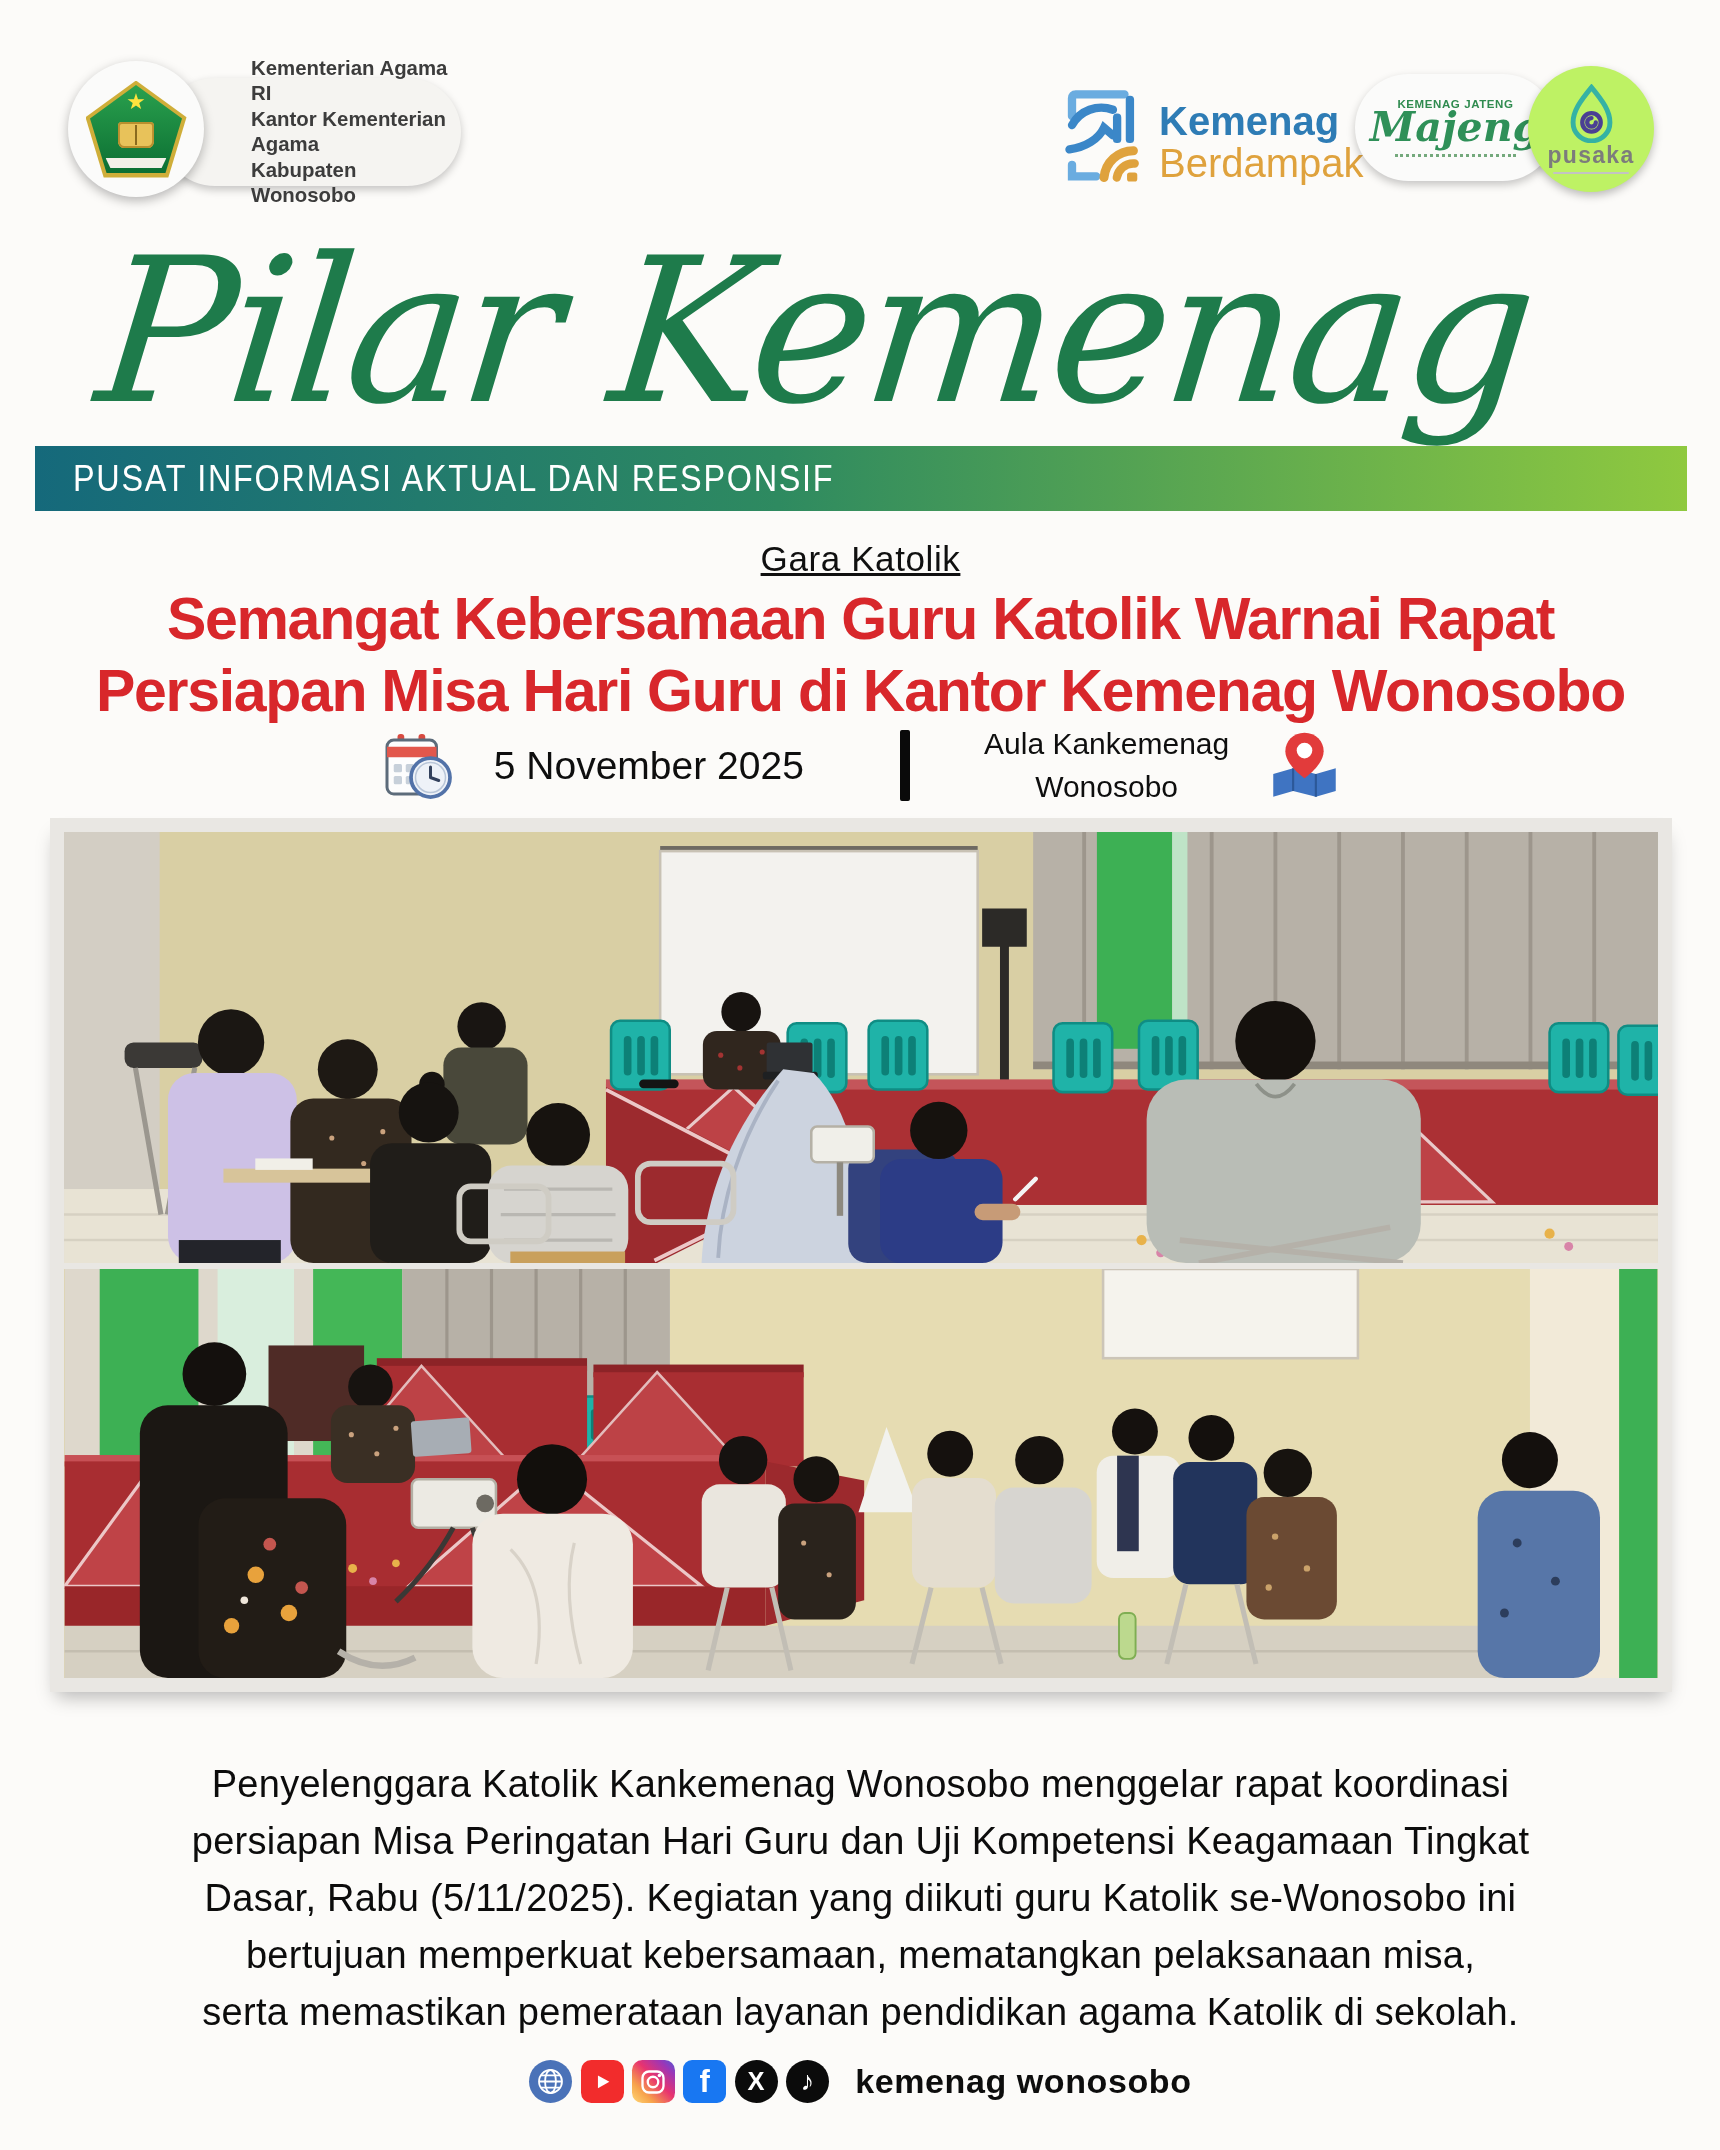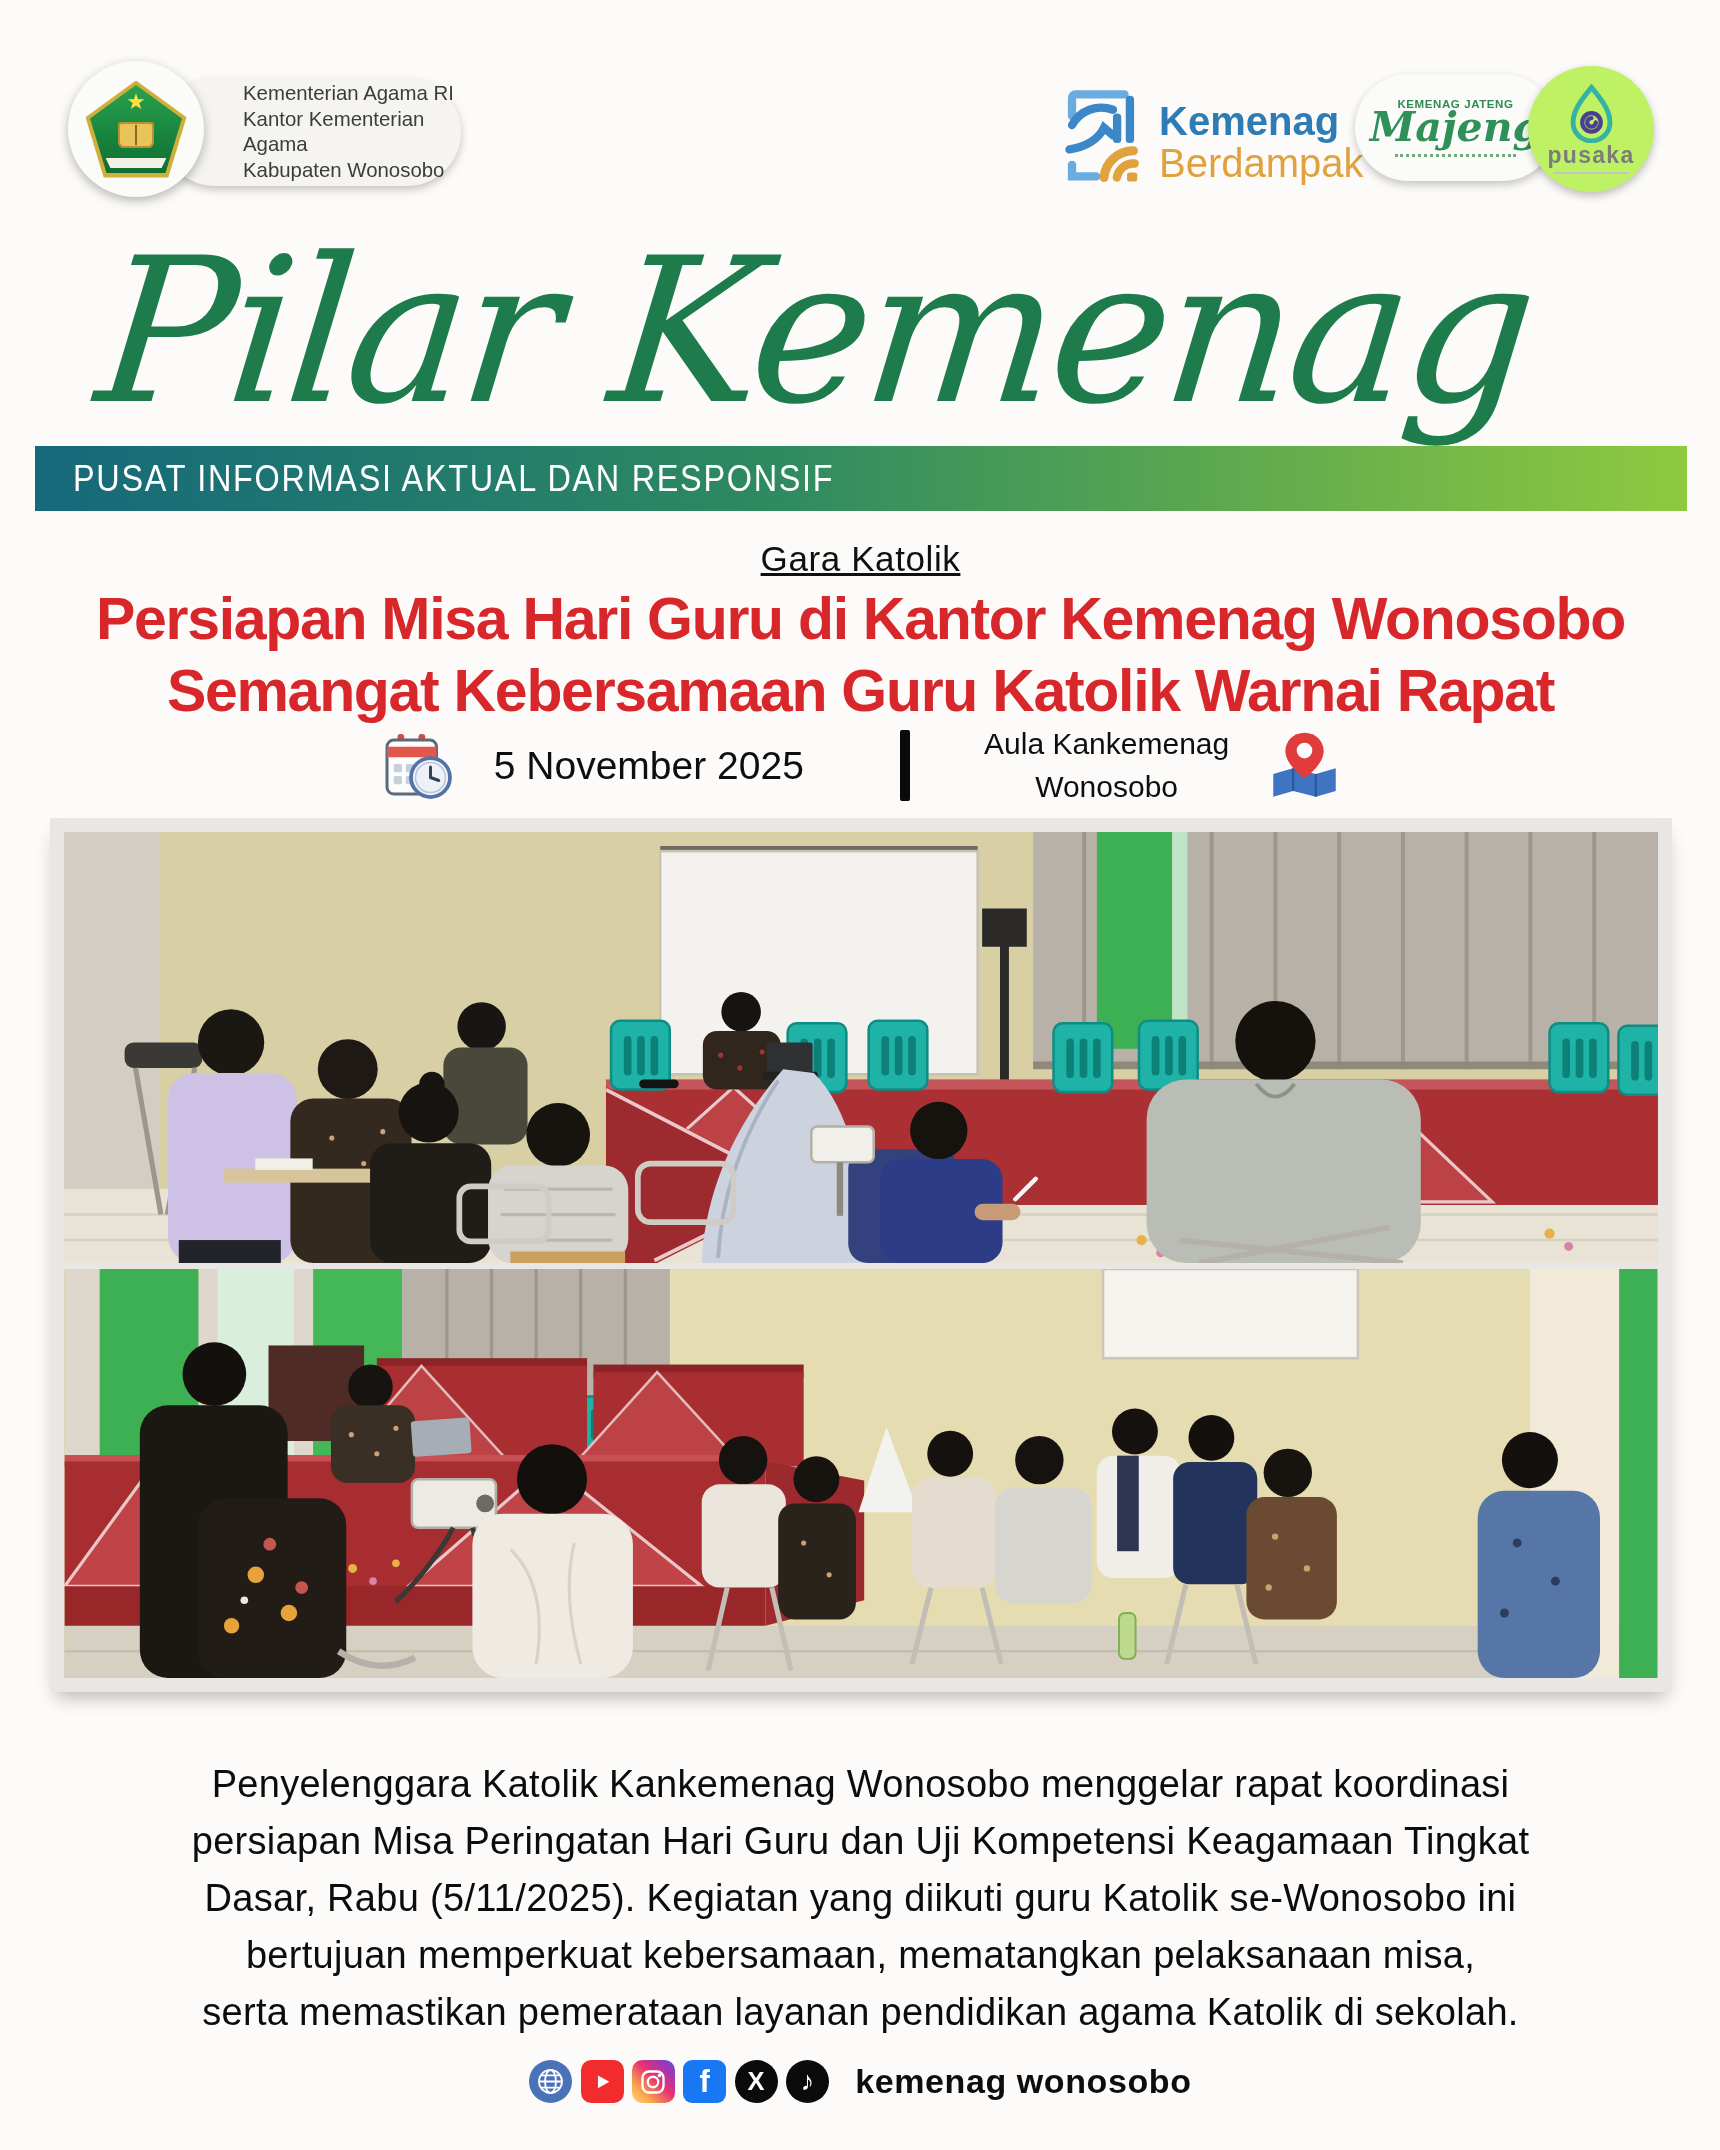--- a/index.html
+++ b/index.html
@@ -3,21 +3,21 @@
 <meta charset="utf-8">
 <style>
   html,body{margin:0;padding:0;background:#ffffff;}
   .page{position:relative;width:1721px;height:2151px;background:#fcfbf9;overflow:hidden;
         font-family:"Liberation Sans",sans-serif;color:#111;}
 
   
   .badge-pill{position:absolute;left:161px;top:78px;width:300px;height:108px;background:#f5f4f1;
         border-radius:57px;box-shadow:0 3.8px 9px rgba(0,0,0,.22);display:flex;flex-direction:column;
         justify-content:center;padding-left:82px;box-sizing:border-box;z-index:1;}
-  .badge-pill div{font-size:20.4px;font-weight:normal;color:#3c3c3c;line-height:1.25;}
+  .badge-pill div{font-size:20.4px;font-weight:bold;color:#3c3c3c;line-height:1.25;margin-left:8px;}
   .badge-circle{position:absolute;left:68px;top:61px;width:136px;height:136px;border-radius:50%;
         background:#fbfbfa;box-shadow:0 3.8px 10.2px rgba(0,0,0,.28);z-index:2;display:flex;
         align-items:center;justify-content:center;}
   .pent-outer{width:101px;height:97px;background:#cfae39;
         clip-path:polygon(50% 0,100% 38%,82% 100%,18% 100%,0 38%);display:flex;align-items:center;justify-content:center;}
   .pent-inner{width:92px;height:88px;background:linear-gradient(#2aa14e,#0c6f33);
         clip-path:polygon(50% 0,100% 38%,82% 100%,18% 100%,0 38%);position:relative;}
   .pent-star{position:absolute;left:50%;top:6.4px;transform:translateX(-50%);color:#ffe23e;font-size:21.7px;line-height:1;}
   .pent-book{position:absolute;left:50%;top:37px;transform:translateX(-50%);width:36px;height:25.5px;
         background:#e8c25a;border-radius:3.8px 3.8px 6.4px 6.4px;box-shadow:inset 0 0 0 1.9px #b98f2e;}
@@ -135,22 +135,22 @@
     <div class="tag"></div>
   </div>
 
   <div class="script-title">Pilar Kemenag</div>
   <div class="banner">
     <span>PUSAT INFORMASI AKTUAL DAN RESPONSIF</span>
   </div>
 
   <div class="kicker">Gara Katolik</div>
   <div class="headline">
+    <div>Semangat Kebersamaan Guru Katolik Warnai Rapat</div>
     <div>Persiapan Misa Hari Guru di Kantor Kemenag Wonosobo</div>
-    <div>Semangat Kebersamaan Guru Katolik Warnai Rapat</div>
   </div>
 
   <div class="meta-row">
     <svg width="75" height="75" viewBox="0 0 100 100">
       <rect x="22" y="8" width="9" height="17" rx="4" fill="#d84a40"></rect>
       <rect x="50" y="8" width="9" height="17" rx="4" fill="#d84a40"></rect>
       <rect x="8" y="16" width="66" height="72" rx="9" fill="#fdfdfd" stroke="#5c6b7a" stroke-width="4"></rect>
       <path d="M8,25 h66 v14 h-66 z" fill="#e2574c"></path>
       <rect x="17" y="48" width="11" height="11" rx="2" fill="#c7d0da"></rect>
       <rect x="33" y="48" width="11" height="11" rx="2" fill="#c7d0da"></rect>

